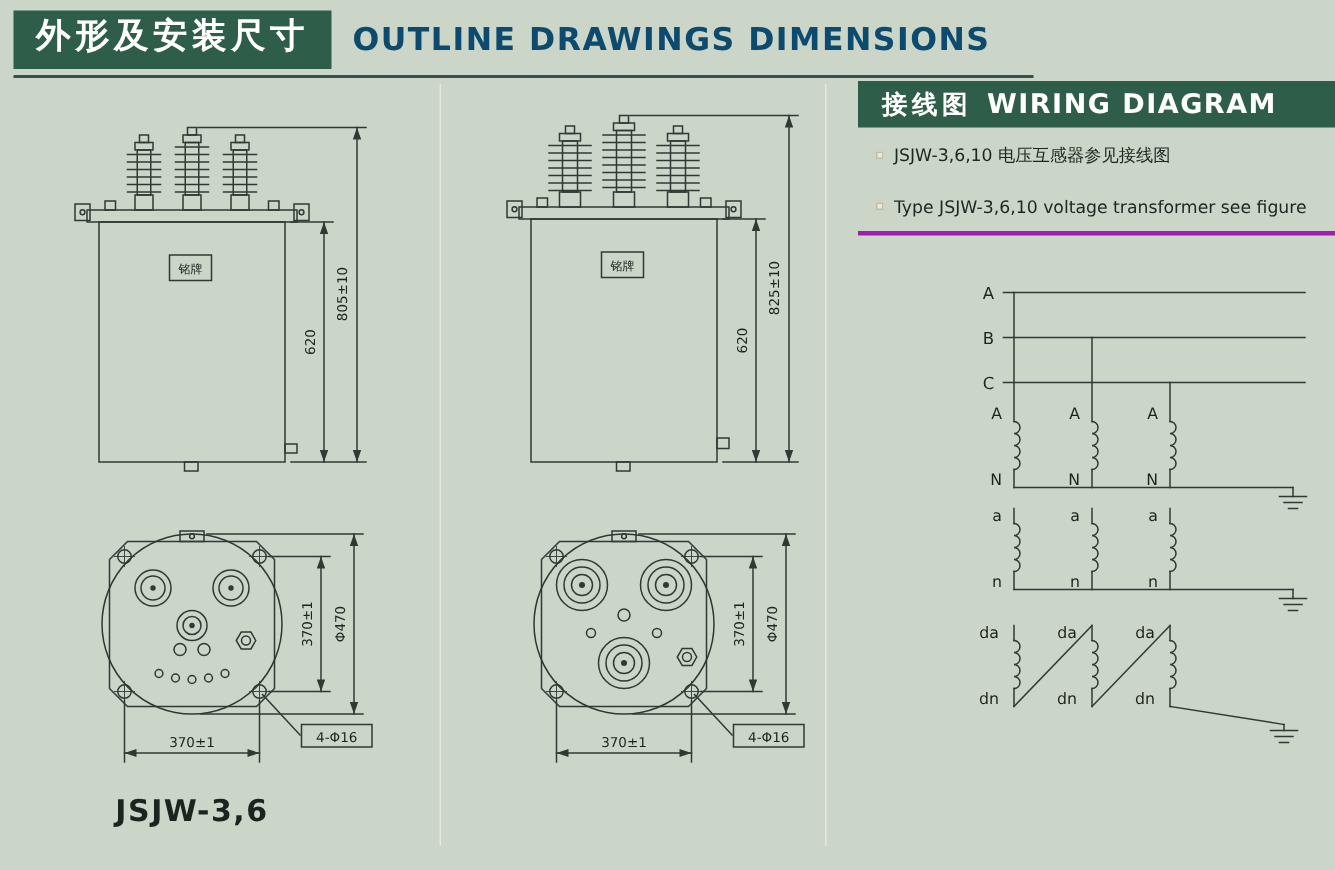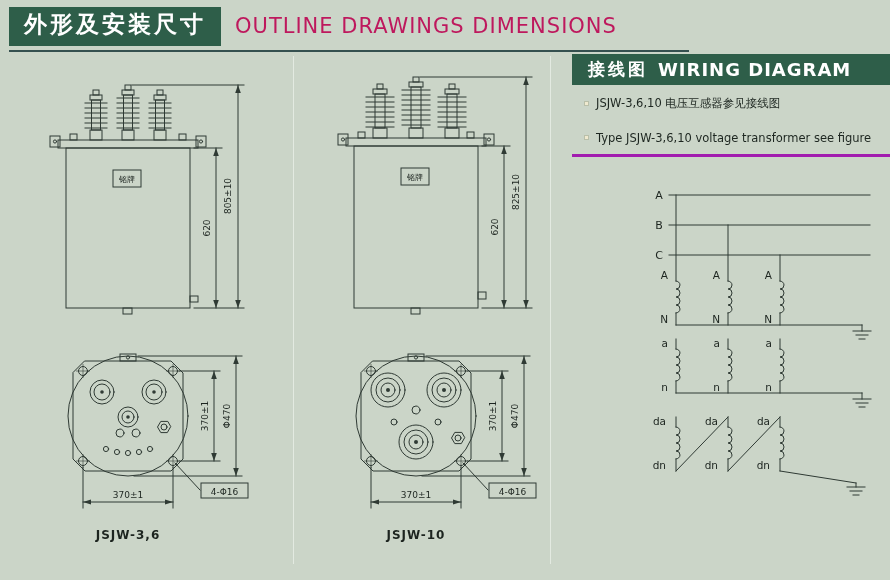--- a/index.html
+++ b/index.html
@@ -10,33 +10,33 @@
     overflow:hidden;
   }
   .page { position:relative; width:890px; height:472px; background:#cbd5c8; }
 
   
   .header-row { display:flex; align-items:center; gap:14px; padding:7px 0 0 9px; }
   .cn-box {
     background:#2e5e49; color:#ffffff; font-size:23px; font-weight:bold;
     padding:4px 15px 7px; letter-spacing:3px; line-height:1.2;
   }
-  .en-title { font-size:21px; font-weight:normal; color:#be185d; letter-spacing:1px; }
+  .en-title { font-size:21px; font-weight:bold; color:#0c4a6e; letter-spacing:1px; }
   .header-rule { width:680px; height:2px; background:#35504573; background:#35504f; margin:4px 0 0 9px; }
 
   
   .content { position:relative; margin-top:2px; height:525px; }
   .vsep { position:absolute; top:2px; width:1px; height:508px; background:#e3eae1; }
   .vsep-1 { left:293px; }
   .vsep-2 { left:550px; }
   .col-left  { position:absolute; left:8px;   top:2px; width:286px; }
   .col-mid   { position:absolute; left:296px; top:2px; width:286px; }
   .col-right { position:absolute; left:572px; top:0;   width:326px; }
 
-  .model { width:240px; text-align:center; font-size:12px; font-weight:bold;
+  .model { width:240px; text-align:center; font-size:20px; font-weight:bold;
            color:#1c241f; letter-spacing:1px; margin-top:4px; }
 
   
   .wiring-bar {
     height:31px; background:#2e5e49; color:#fff;
     display:flex; align-items:center; gap:10px; padding-left:16px;
   }
   .w-cn { font-size:17px; font-weight:bold; letter-spacing:3px; }
   .w-en { font-size:18px; font-weight:bold; letter-spacing:1px; }
   .notes { padding:11px 6px 9px 12px; border-bottom:3px solid #a21caf; }
@@ -353,21 +353,20 @@
         </g>
 
         <text x="119" y="124" font-size="8" text-anchor="middle">铭牌</text>
         <text x="202" y="171" font-size="9" text-anchor="middle" transform="rotate(-90 202 171)">620</text>
         <text x="223" y="136" font-size="9" text-anchor="middle" transform="rotate(-90 223 136)">825±10</text>
         <text x="120" y="442" font-size="9" text-anchor="middle">370±1</text>
         <text x="200" y="360" font-size="9" text-anchor="middle" transform="rotate(-90 200 360)">370±1</text>
         <text x="222" y="360" font-size="9" text-anchor="middle" transform="rotate(-90 222 360)">Φ470</text>
         <text x="216.5" y="438.5" font-size="9" text-anchor="middle">4-Φ16</text>
       </svg>
-      <div class="model">JSJW-10</div>
     </div>
 
     <div class="col-right">
       <div class="wiring-bar">
         <span class="w-cn">接线图</span>
         <span class="w-en">WIRING  DIAGRAM</span>
       </div>
       <div class="notes">
         <div class="note">
           <span class="bullet"></span>

